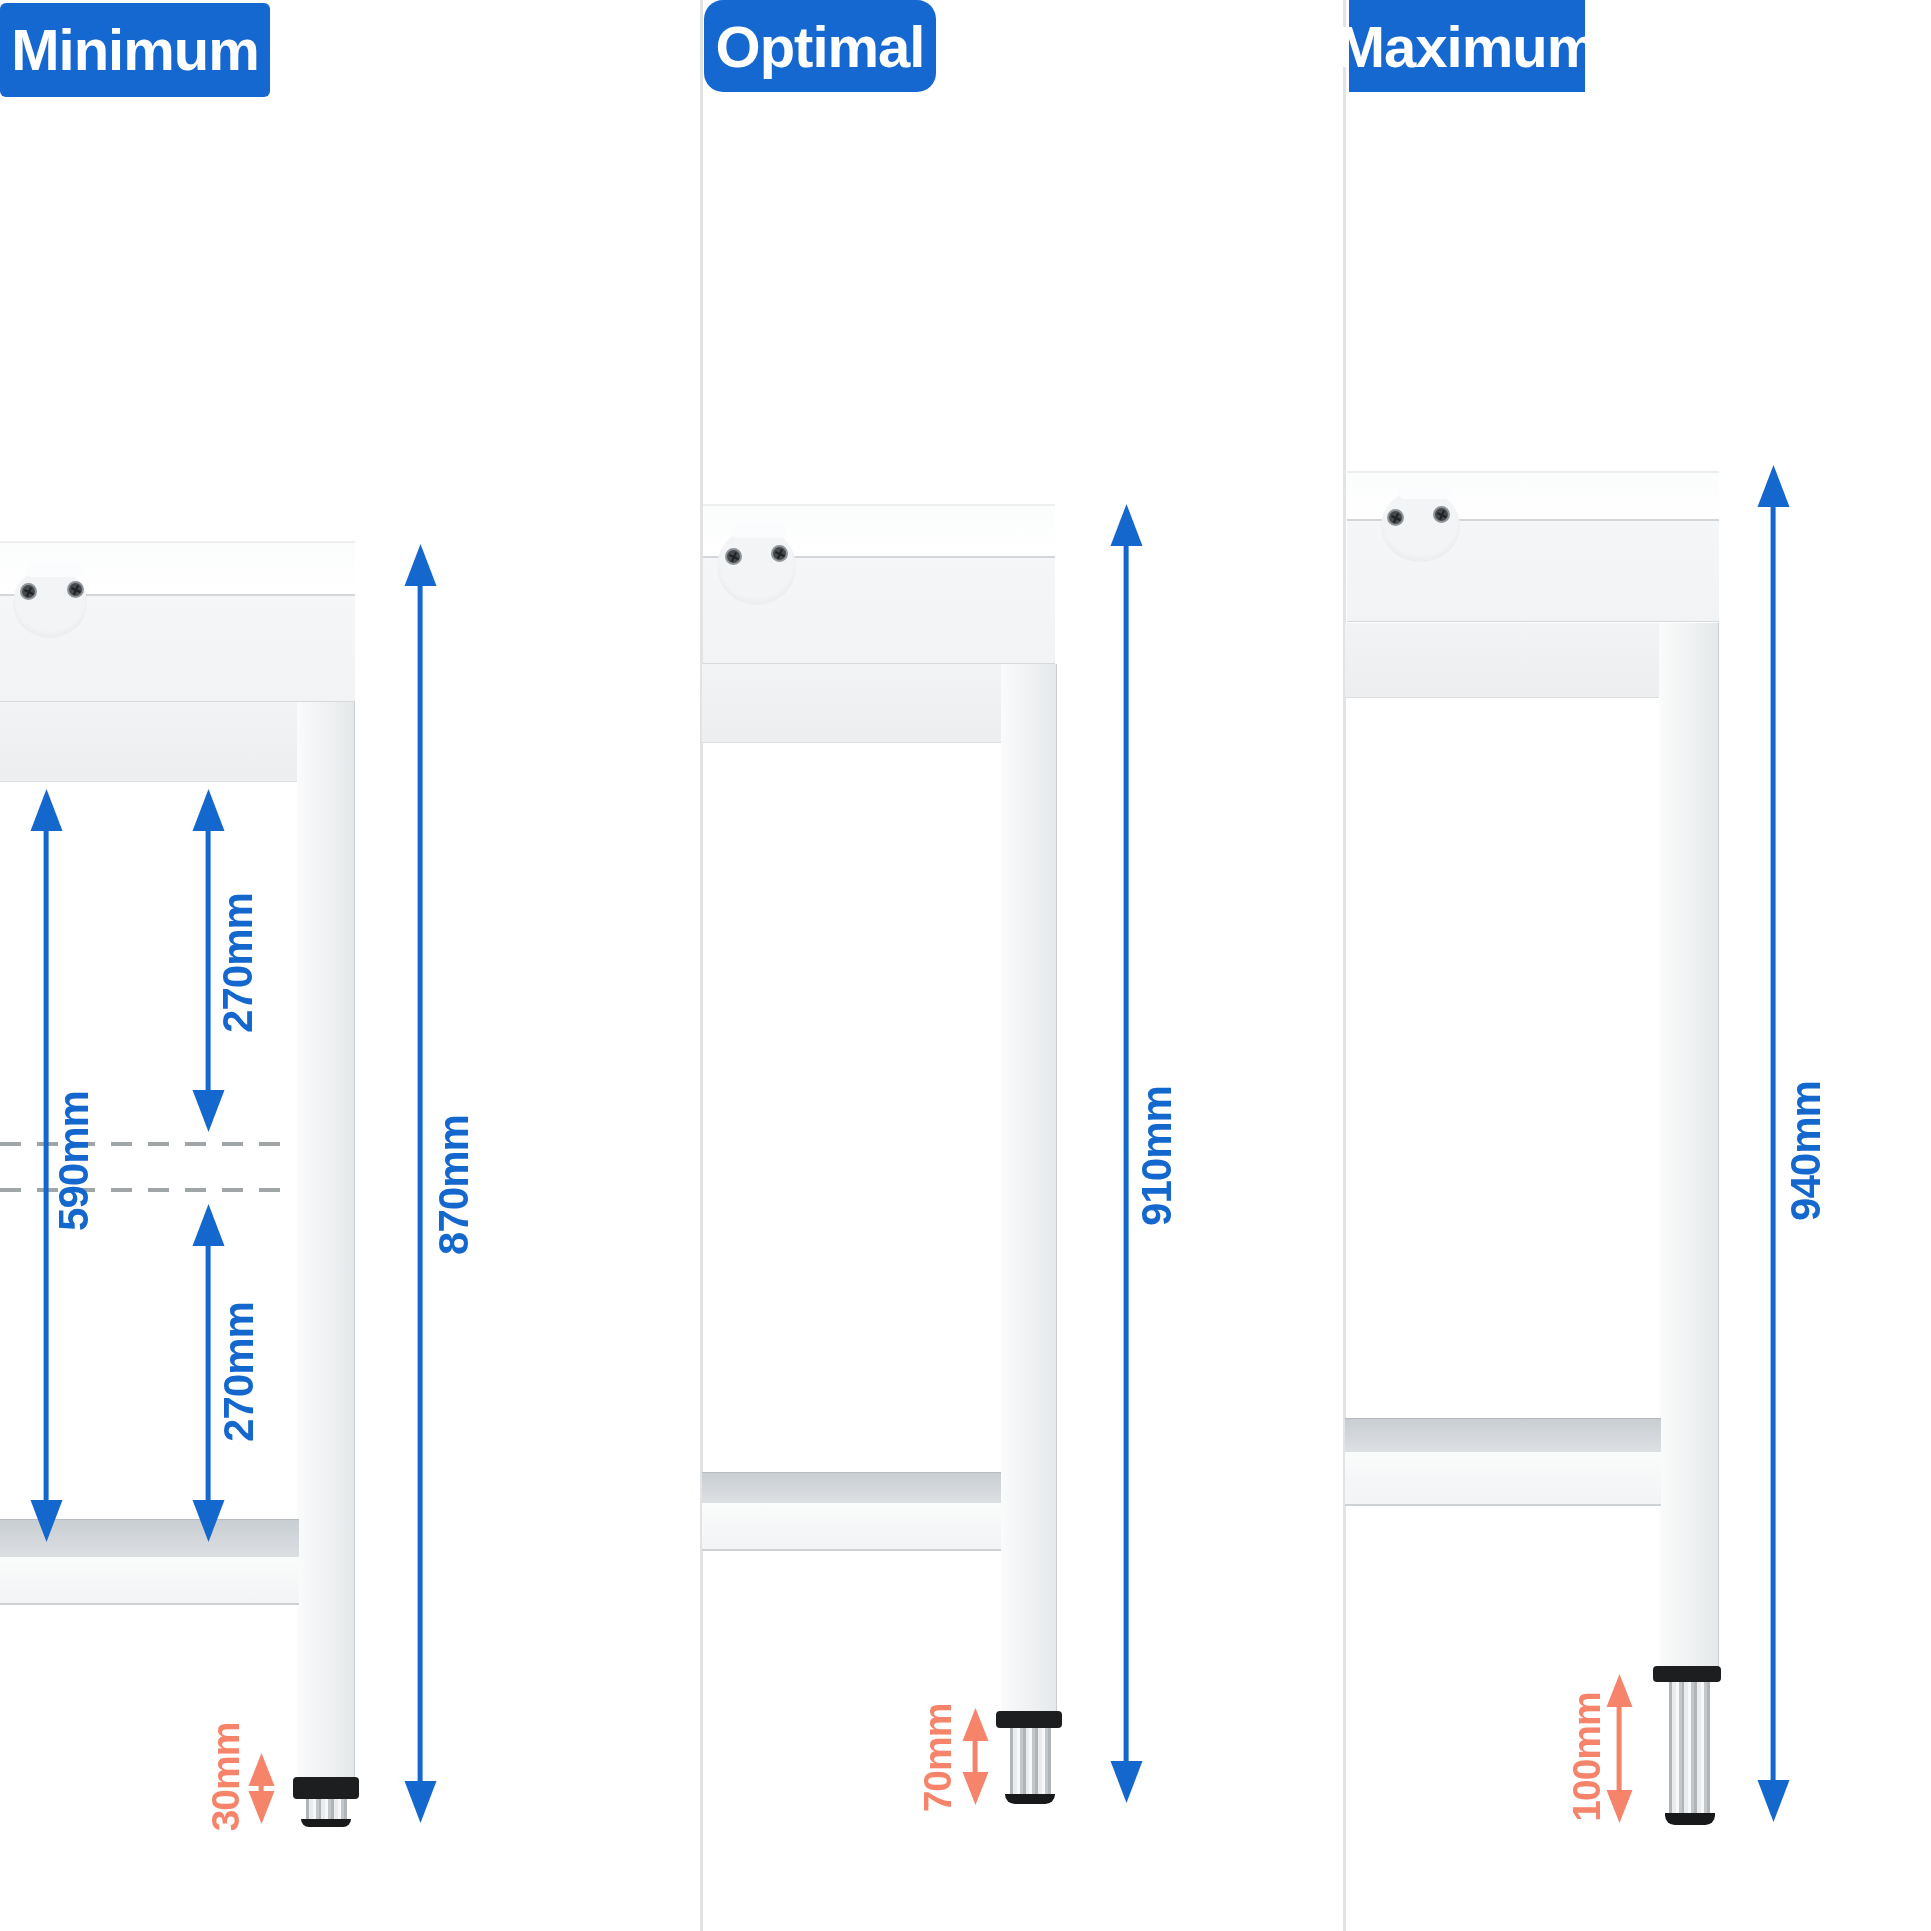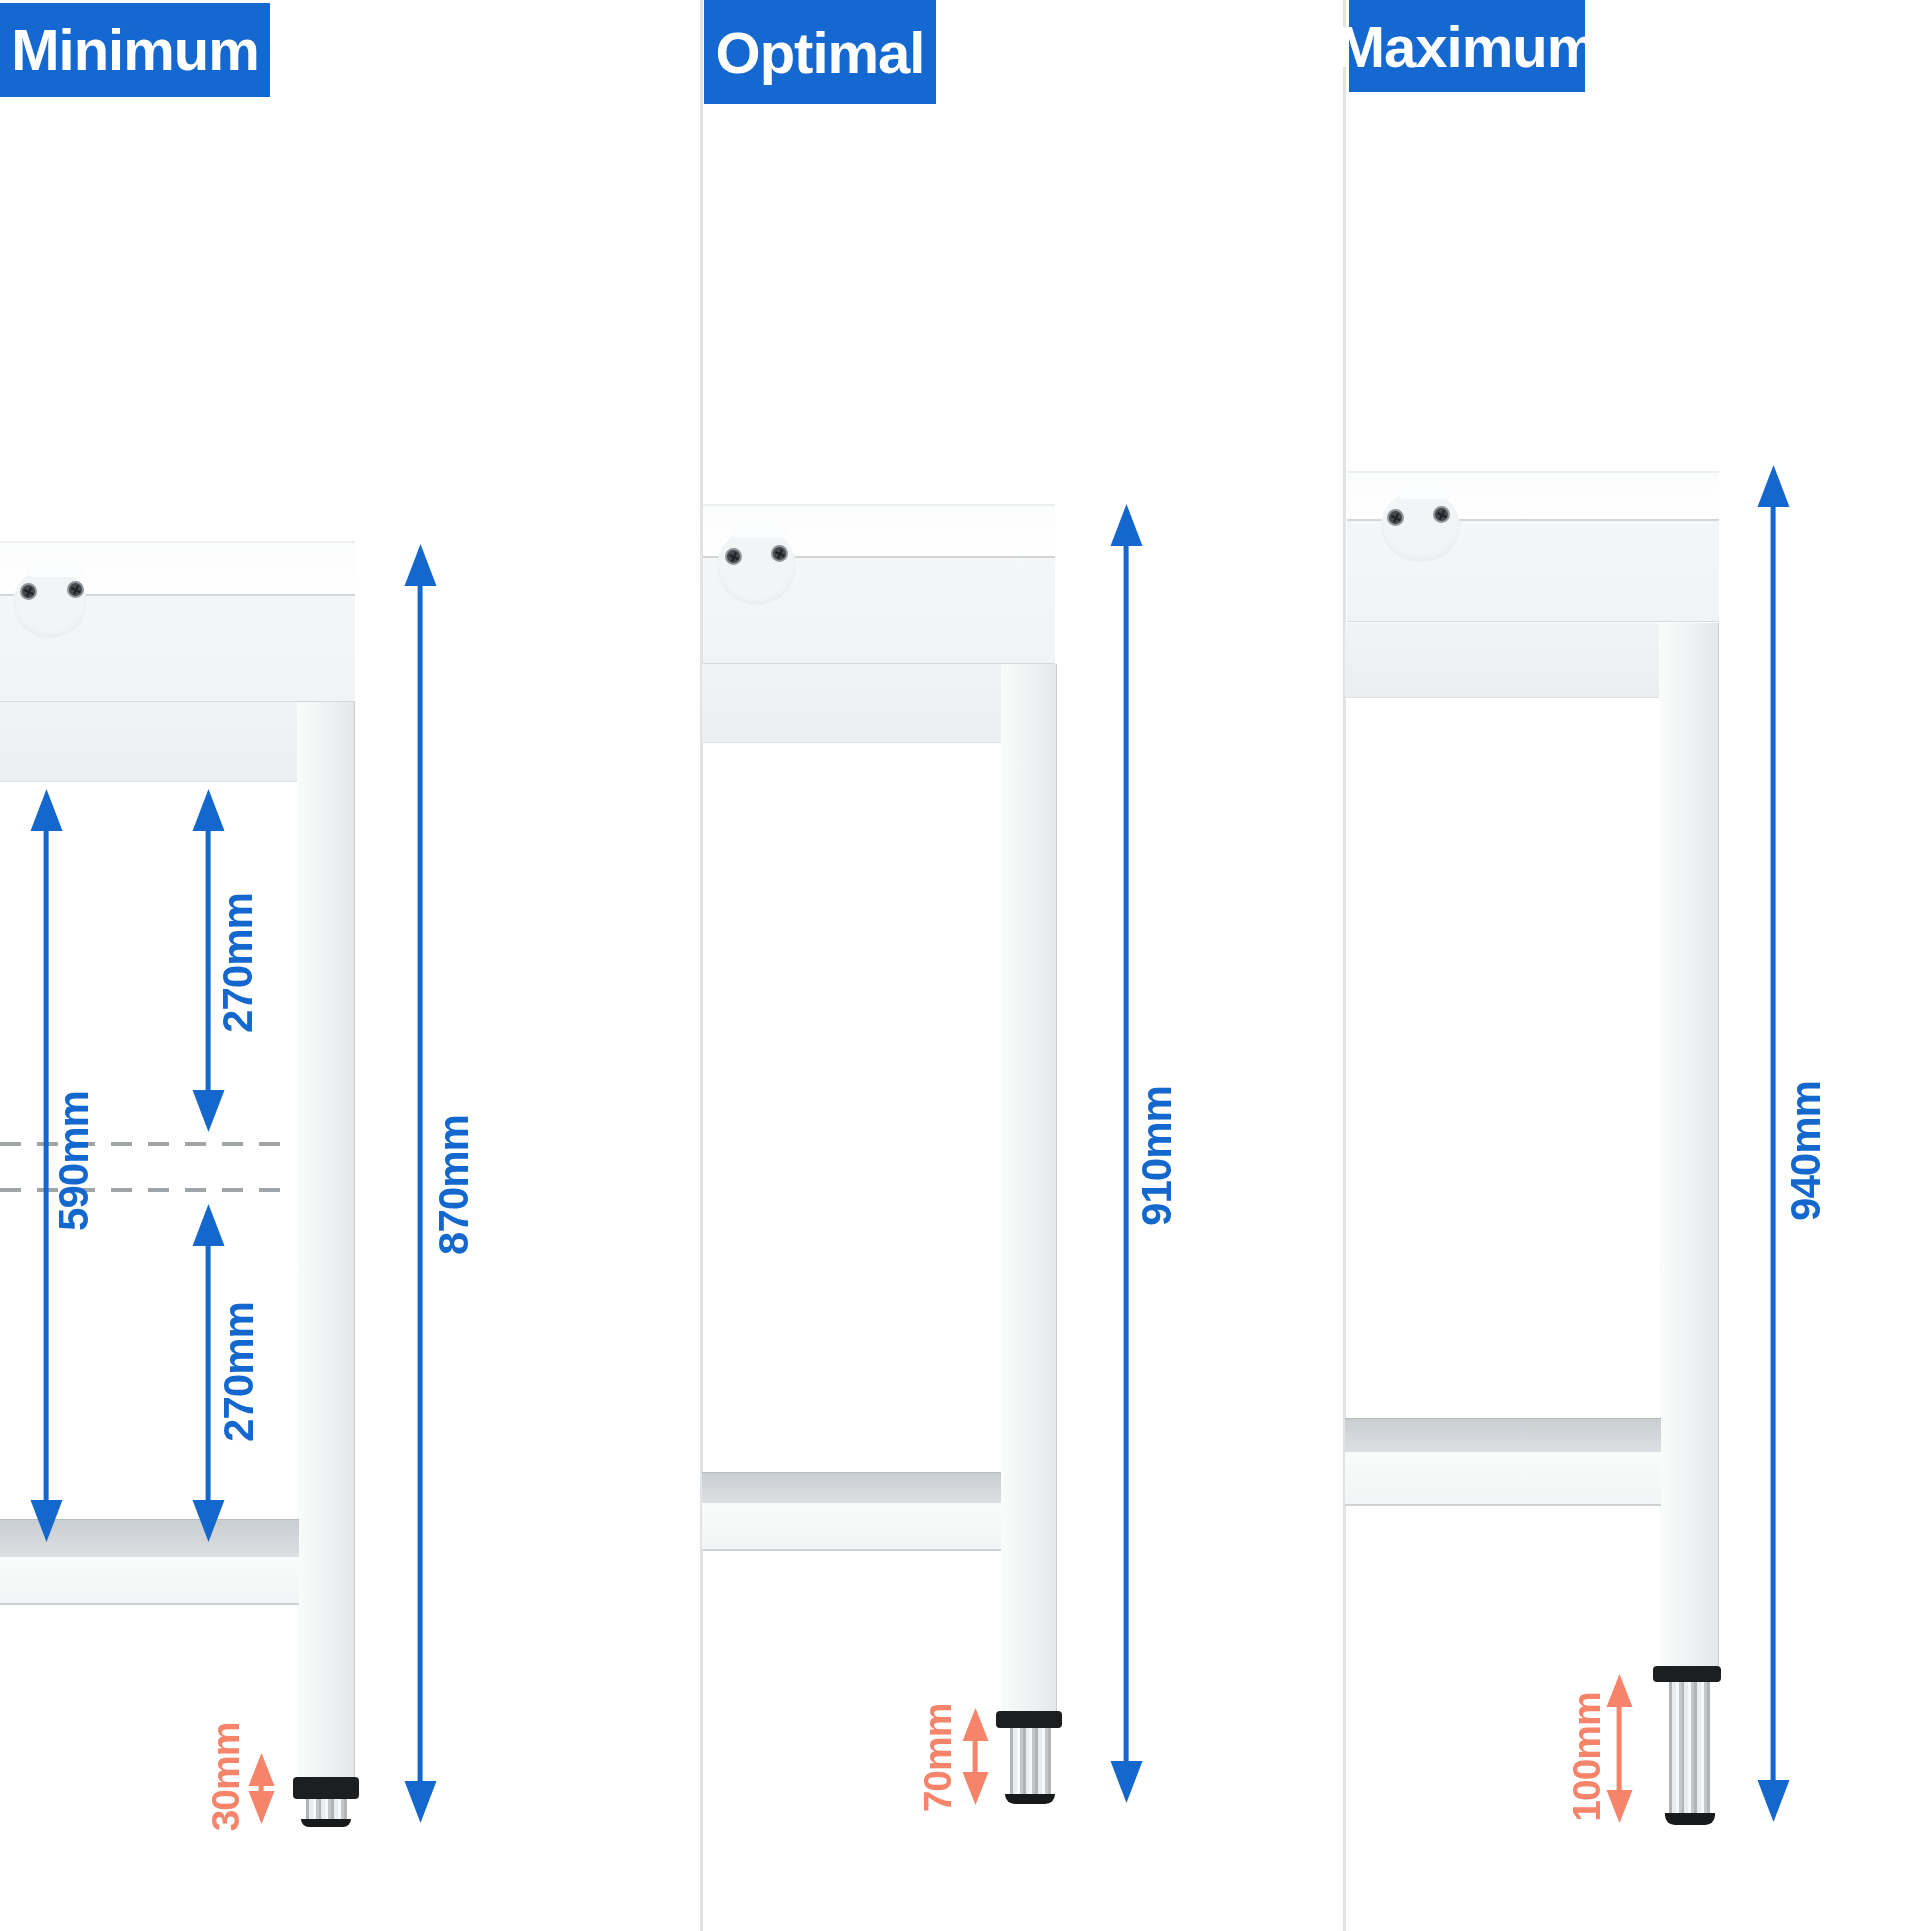--- a/index.html
+++ b/index.html
@@ -70,21 +70,21 @@
 </style>
 </head>
 <body>
 
 <div id="canvas">
 
   <div class="divider" style="left:700px;"></div>
   <div class="divider" style="left:1343px;"></div>
 
   <div>
-    <div class="badge" style="left:0;top:2.9px;width:270px;height:94px;">
+    <div class="badge" style="left:0;top:2.9px;width:270px;height:94px;border-radius:6px;">
       <span>Minimum</span>
     </div>
 
     <div class="tabletop-top" style="left:0;top:541px;width:355px;height:55px;"></div>
     <div class="apron" style="left:0;top:596px;width:355px;height:106px;"></div>
     <div class="bracket" style="left:12.6px;top:568px;width:74px;height:70px;"></div>
     <div class="bracket-tab" style="left:26px;top:563px;width:58px;height:13.5px;"></div>
     <div class="screw" style="left:20px;top:583px;"></div>
     <div class="screw" style="left:67px;top:581px;"></div>
     <div class="rail" style="left:0;top:702px;width:299px;height:80px;"></div>
@@ -126,21 +126,21 @@
 
     <div class="varrow salmon" style="left:261px;top:1753px;height:71px;">
       <div class="head up"></div>
       <div class="line"></div>
       <div class="head down"></div>
     </div>
     <div class="vlabel salmon" style="left:226px;top:1777px;">30mm</div>
   </div>
 
   <div>
-    <div class="badge" style="left:704px;top:0;width:232px;height:104px;">
+    <div class="badge" style="left:704px;top:0;width:232px;height:92px;border-radius:19px;">
       <span>Optimal</span>
     </div>
 
     <div class="tabletop-top" style="left:703px;top:504px;width:352px;height:54px;"></div>
     <div class="apron" style="left:703px;top:558px;width:352px;height:106px;"></div>
     <div class="bracket" style="left:717px;top:528px;width:79px;height:77px;"></div>
     <div class="bracket-tab" style="left:731px;top:524px;width:56px;height:13.5px;"></div>
     <div class="screw" style="left:725px;top:548px;"></div>
     <div class="screw" style="left:771px;top:545px;"></div>
     <div class="rail" style="left:702px;top:664px;width:299px;height:79px;"></div>

